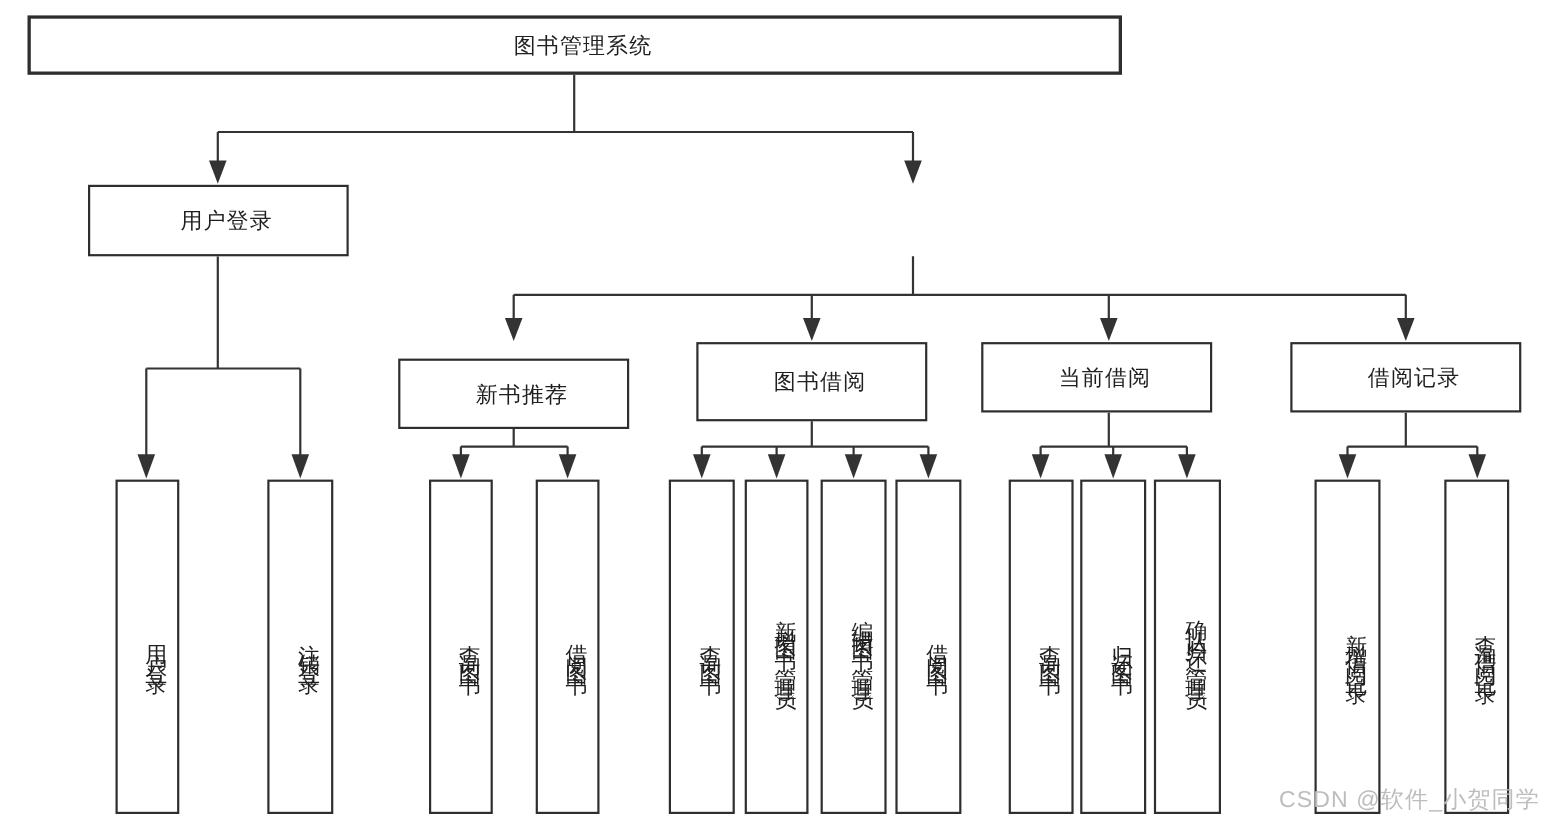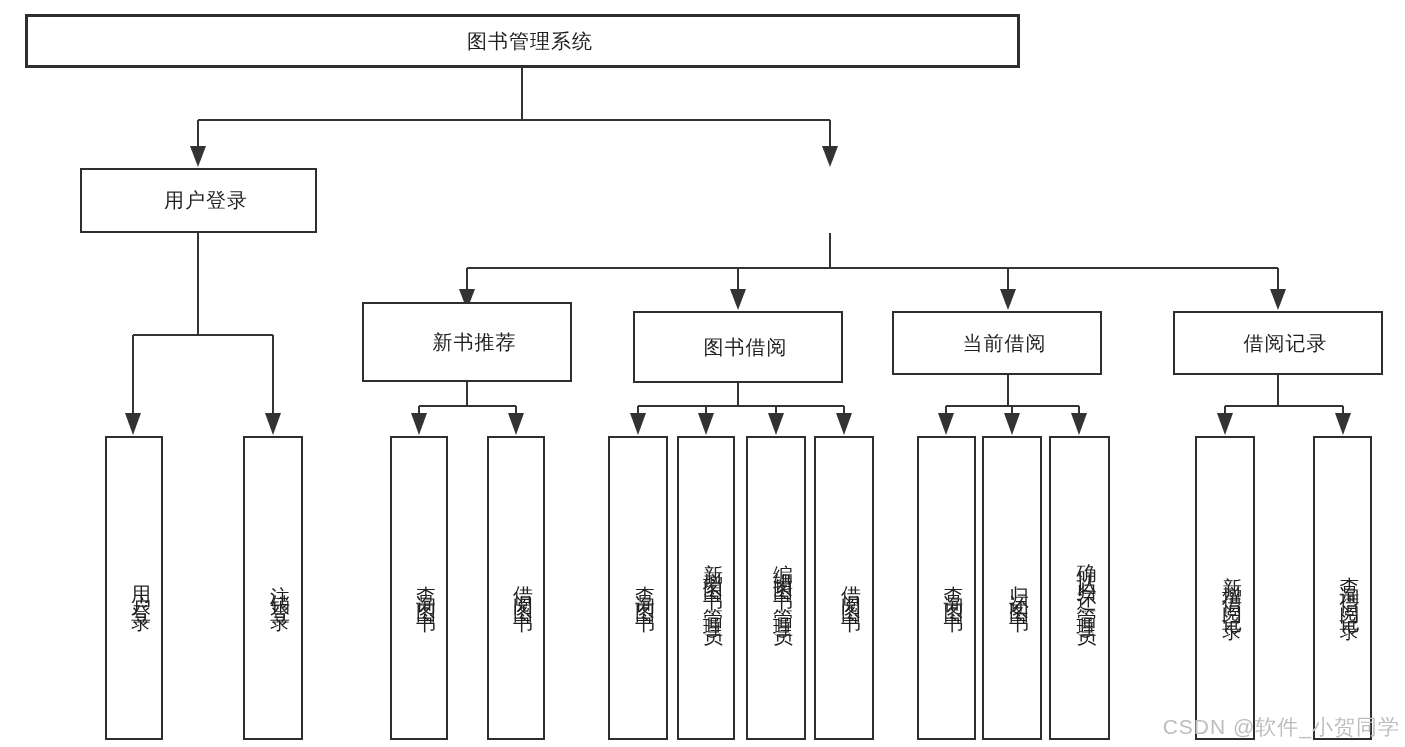--- a/index.html
+++ b/index.html
@@ -105,21 +105,21 @@
   </svg>
 
   <div class="box h root" style="left:25px;top:14px;width:995px;height:54px">
     <span>图书管理系统</span>
   </div>
 
   <div class="box h" style="left:80px;top:168px;width:237px;height:65px">
     <span>用户登录</span>
   </div>
 
-  <div class="box h" style="left:362px;top:302px;width:210px;height:80px">
+  <div class="box h" style="left:362px;top:326px;width:210px;height:64px">
     <span>新书推荐</span>
   </div>
   <div class="box h" style="left:633px;top:311px;width:210px;height:72px">
     <span>图书借阅</span>
   </div>
   <div class="box h" style="left:892px;top:311px;width:210px;height:64px">
     <span>当前借阅</span>
   </div>
   <div class="box h" style="left:1173px;top:311px;width:210px;height:64px">
     <span>借阅记录</span>

